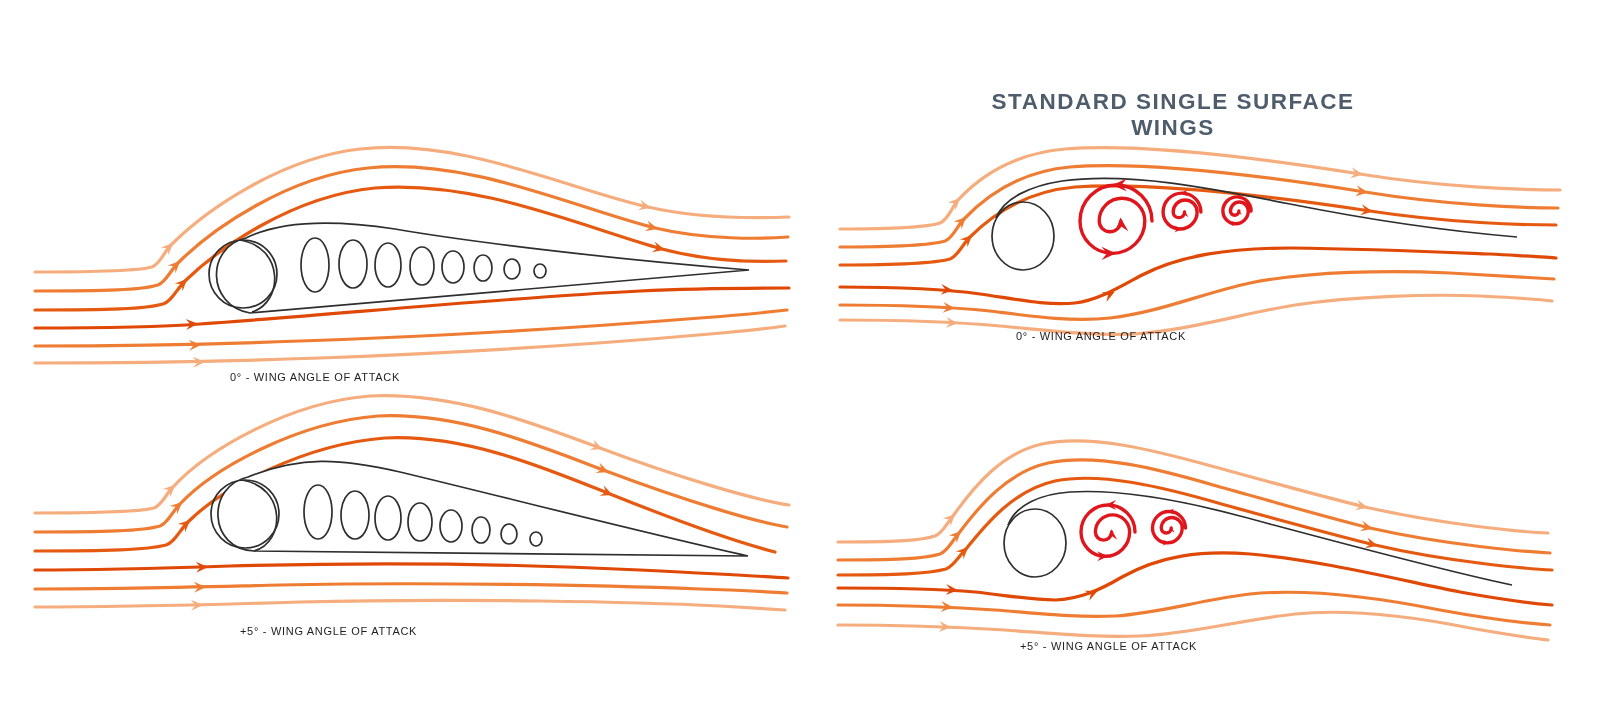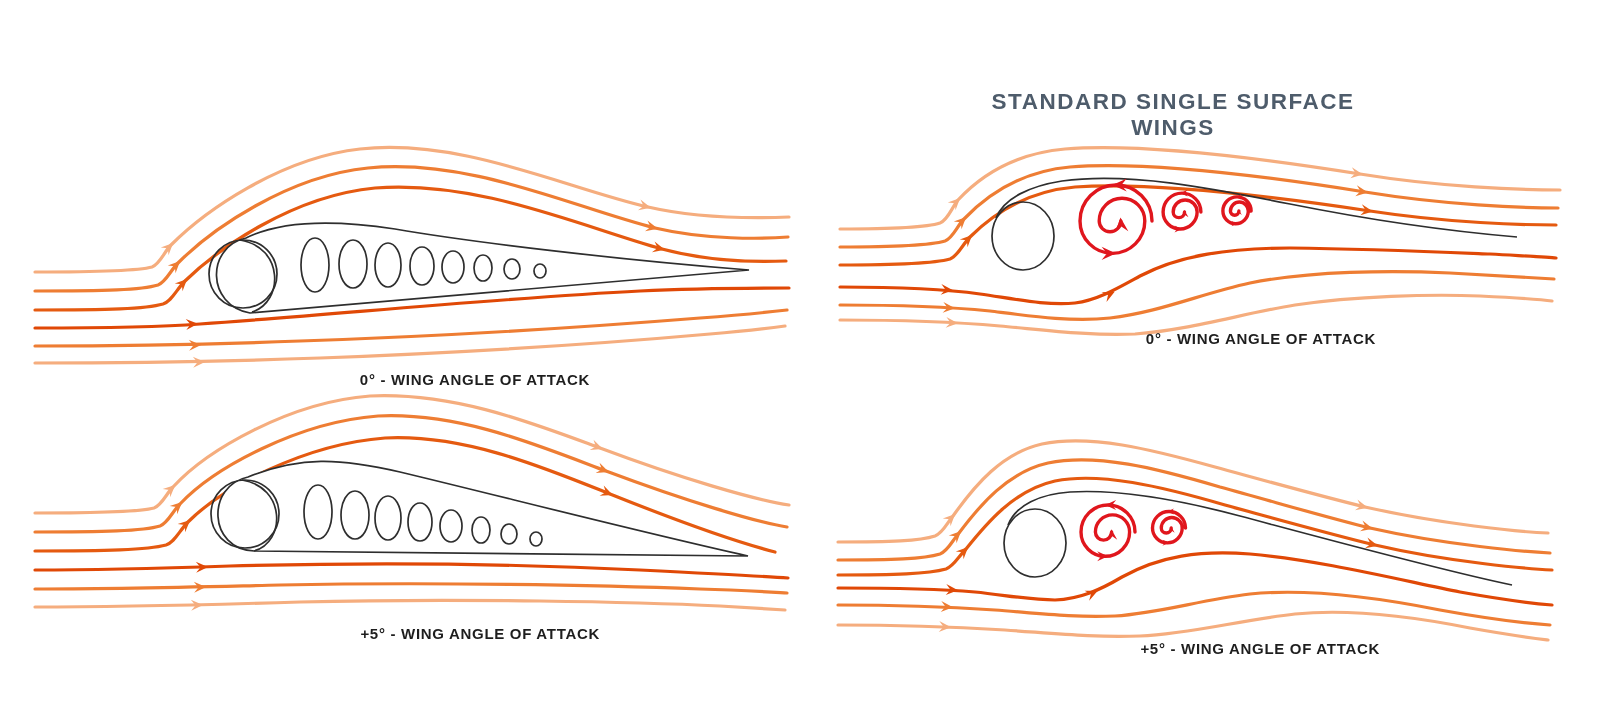--- a/index.html
+++ b/index.html
@@ -1,20 +1,20 @@
 <!DOCTYPE html>
 <html style="--background: #FFFFFF; --streamline-light: #F5AD7E; --streamline-medium: #EE7D33; --streamline-dark: #E55A10; --streamline-darkest: #E04806; --vortex-red: #E0161D; --outline-dark: #2E2E2E; --title-text: #4E5C6B; --caption-text: #1E1E1E;"><head>
 <meta charset="utf-8">
 <style>
   html,body{margin:0;padding:0;background:#fff;}
   #stage{position:relative;width:1598px;height:728px;background:var(--background,#fff);overflow:hidden;
          font-family:"Liberation Sans",sans-serif;}
   .title{position:absolute;left:950px;top:45px;width:446px;text-align:center;
          font-size:22.5px;font-weight:bold;letter-spacing:1.5px;color:var(--title-text,#4E5C6B);margin-top:44px;}
-  .caption{position:absolute;width:360px;text-align:right;font-size:15px;font-weight:700;
+  .caption{position:absolute;width:360px;text-align:left;font-size:11px;font-weight:400;
            letter-spacing:.7px;color:var(--caption-text,#1E1E1E);}
   .cap-lt{left:230px;top:371px;}
   .cap-lb{left:240px;top:625px;}
   .cap-rt{left:1016px;top:330px;}
   .cap-rb{left:1020px;top:640px;}
   svg{position:absolute;left:0;top:0;}
   .sl{fill:none;stroke-width:3.2;stroke-linecap:round;}
   .sl-l{stroke:var(--streamline-light,#F5AD7E);}
   .sl-m{stroke:var(--streamline-medium,#EE7D33);}
   .sl-d{stroke:var(--streamline-dark,#E55A10);}

